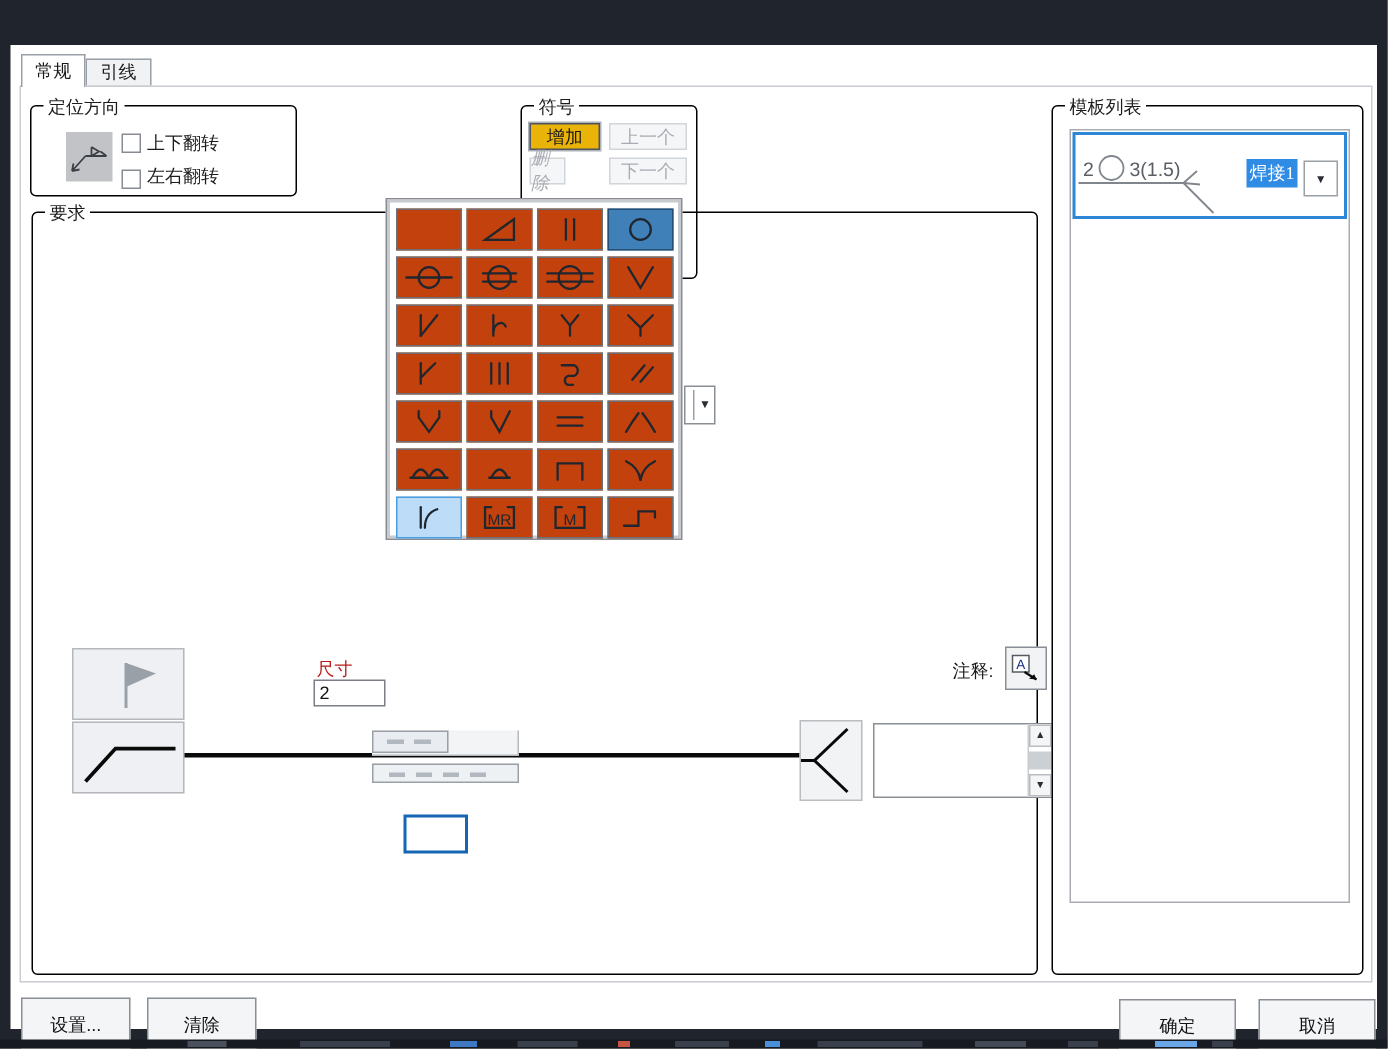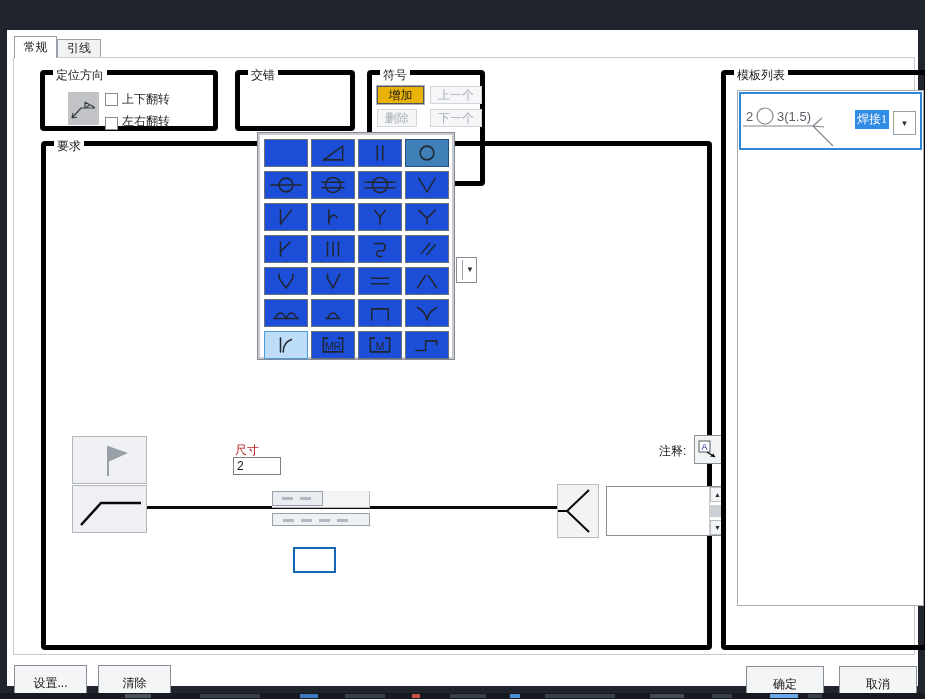--- a/index.html
+++ b/index.html
@@ -25,21 +25,21 @@
   .client{position:absolute;left:7px;top:30px;width:911px;height:656px;background:#ffffff;}
 
   
   .tab{position:absolute;font-size:12px;color:#1b1b1b;display:flex;align-items:center;justify-content:center;
     border:1px solid #9aa0a8;}
   .tab.active{left:7px;top:6px;width:43px;height:22px;background:#fff;border-bottom:none;z-index:2;}
   .tab.inactive{left:50px;top:9px;width:44px;height:19px;background:#f1f2f4;}
   .tabpage{position:absolute;left:6px;top:27px;width:902px;height:598px;border:1px solid #c9ccd1;background:#fff;}
 
   
-  .gbox{position:absolute;border:5px solid #000000;border-radius:4px;margin-left:20px;}
+  .gbox{position:absolute;border:1px solid #000000;border-radius:4px;}
   .gbox>.gtitle{position:absolute;top:-8px;left:8px;background:#fff;padding:0 3px;font-size:12px;color:#1b1b1b;}
 
   .g-orient{left:13px;top:40px;width:178px;height:61px;}
   .g-stagger{left:208px;top:40px;width:120px;height:61px;}
   .g-symbol{left:340px;top:40px;width:118px;height:116px;}
   .g-require{left:14px;top:111px;width:671px;height:509px;}
   .g-template{left:694px;top:40px;width:208px;height:580px;}
 
   
   .orient-icon{position:absolute;left:23px;top:17px;width:31px;height:33px;background:#c1c3c6;}
@@ -50,21 +50,21 @@
   
   .sbtn{position:absolute;height:18px;background:#eab308;border:1px solid #8a8f96;font-size:12px;
     color:#1b1b1b;display:flex;align-items:center;justify-content:center;}
   .sbtn.primary{border:1px solid #50555c;box-shadow:0 0 0 1px #aeb2b8;}
   .sbtn.disabled{color:#a9adb3;border-color:#d2d5da;background:#f5f6f8;}
 
   
   .palette{position:absolute;left:250px;top:102px;width:198px;height:228px;background:#fff;
     border:1px solid #888c92;box-shadow:inset 0 0 0 2px #c7cacf;padding:6px;z-index:10;
     display:grid;grid-template-columns:repeat(4,44px);grid-auto-rows:28px;column-gap:3px;row-gap:4px;}
-  .pcell{background:#1d4ed8;border:1px solid #6a6f76;display:flex;align-items:center;justify-content:center;}
+  .pcell{background:#c2410c;border:1px solid #6a6f76;display:flex;align-items:center;justify-content:center;}
   .pcell.selected{background:var(--palette-selected);border-color:#274f75;}
   .pcell.hover{background:var(--palette-hover);border-color:#4a9ee0;}
   .pglyph{width:34px;height:22px;}
   .pglyph path{fill:none;stroke:#20262e;stroke-width:1.1;stroke-linecap:round;}
   .ptext{font-size:7.5px;text-anchor:middle;fill:#20262e;font-family:"Liberation Sans",sans-serif;}
   .mini-combo{position:absolute;left:449px;top:227px;width:21px;height:26px;background:#fff;
     border:1px solid #8a8f96;z-index:10;}
   .mini-combo .divider{position:absolute;left:5px;top:2px;bottom:2px;width:1px;background:#9aa0a8;}
   .mini-combo .arrow{position:absolute;right:2px;top:7px;font-size:8px;color:#2b2f35;}
 
@@ -145,29 +145,26 @@
       <div class="checkrow" style="top:16px;">
         <div class="checkbox"></div>
         <span class="checklabel">上下翻转</span>
       </div>
       <div class="checkrow" style="top:38px;align-items:flex-end;">
         <div class="checkbox"></div>
         <span class="checklabel">左右翻转</span>
       </div>
     </div>
 
-    <div class="gbox g-stagger">
-      <span class="gtitle">交错</span>
-    </div>
 
     <div class="gbox g-symbol">
       <span class="gtitle">符号</span>
       <div class="sbtn primary" style="left:5px;top:11px;width:47px;">增加</div>
       <div class="sbtn disabled" style="left:58px;top:11px;width:52px;">上一个</div>
-      <div class="sbtn disabled" style="left:5px;top:34px;width:40px;">删除</div>
+      <div class="sbtn disabled" style="left:5px;top:34px;width:24px;font-style:italic;">删除</div>
       <div class="sbtn disabled" style="left:58px;top:34px;width:52px;">下一个</div>
     </div>
 
     <div class="gbox g-require">
       <span class="gtitle">要求</span>
 
       <div class="flag-btn">
         <svg width="44" height="40" viewBox="0 0 44 40">
           <path d="M20,36 V6" stroke="#9aa0a8" stroke-width="2" fill="none"></path>
           <path d="M20,6 L40,13 L20,22 Z" fill="#9aa0a8"></path>

